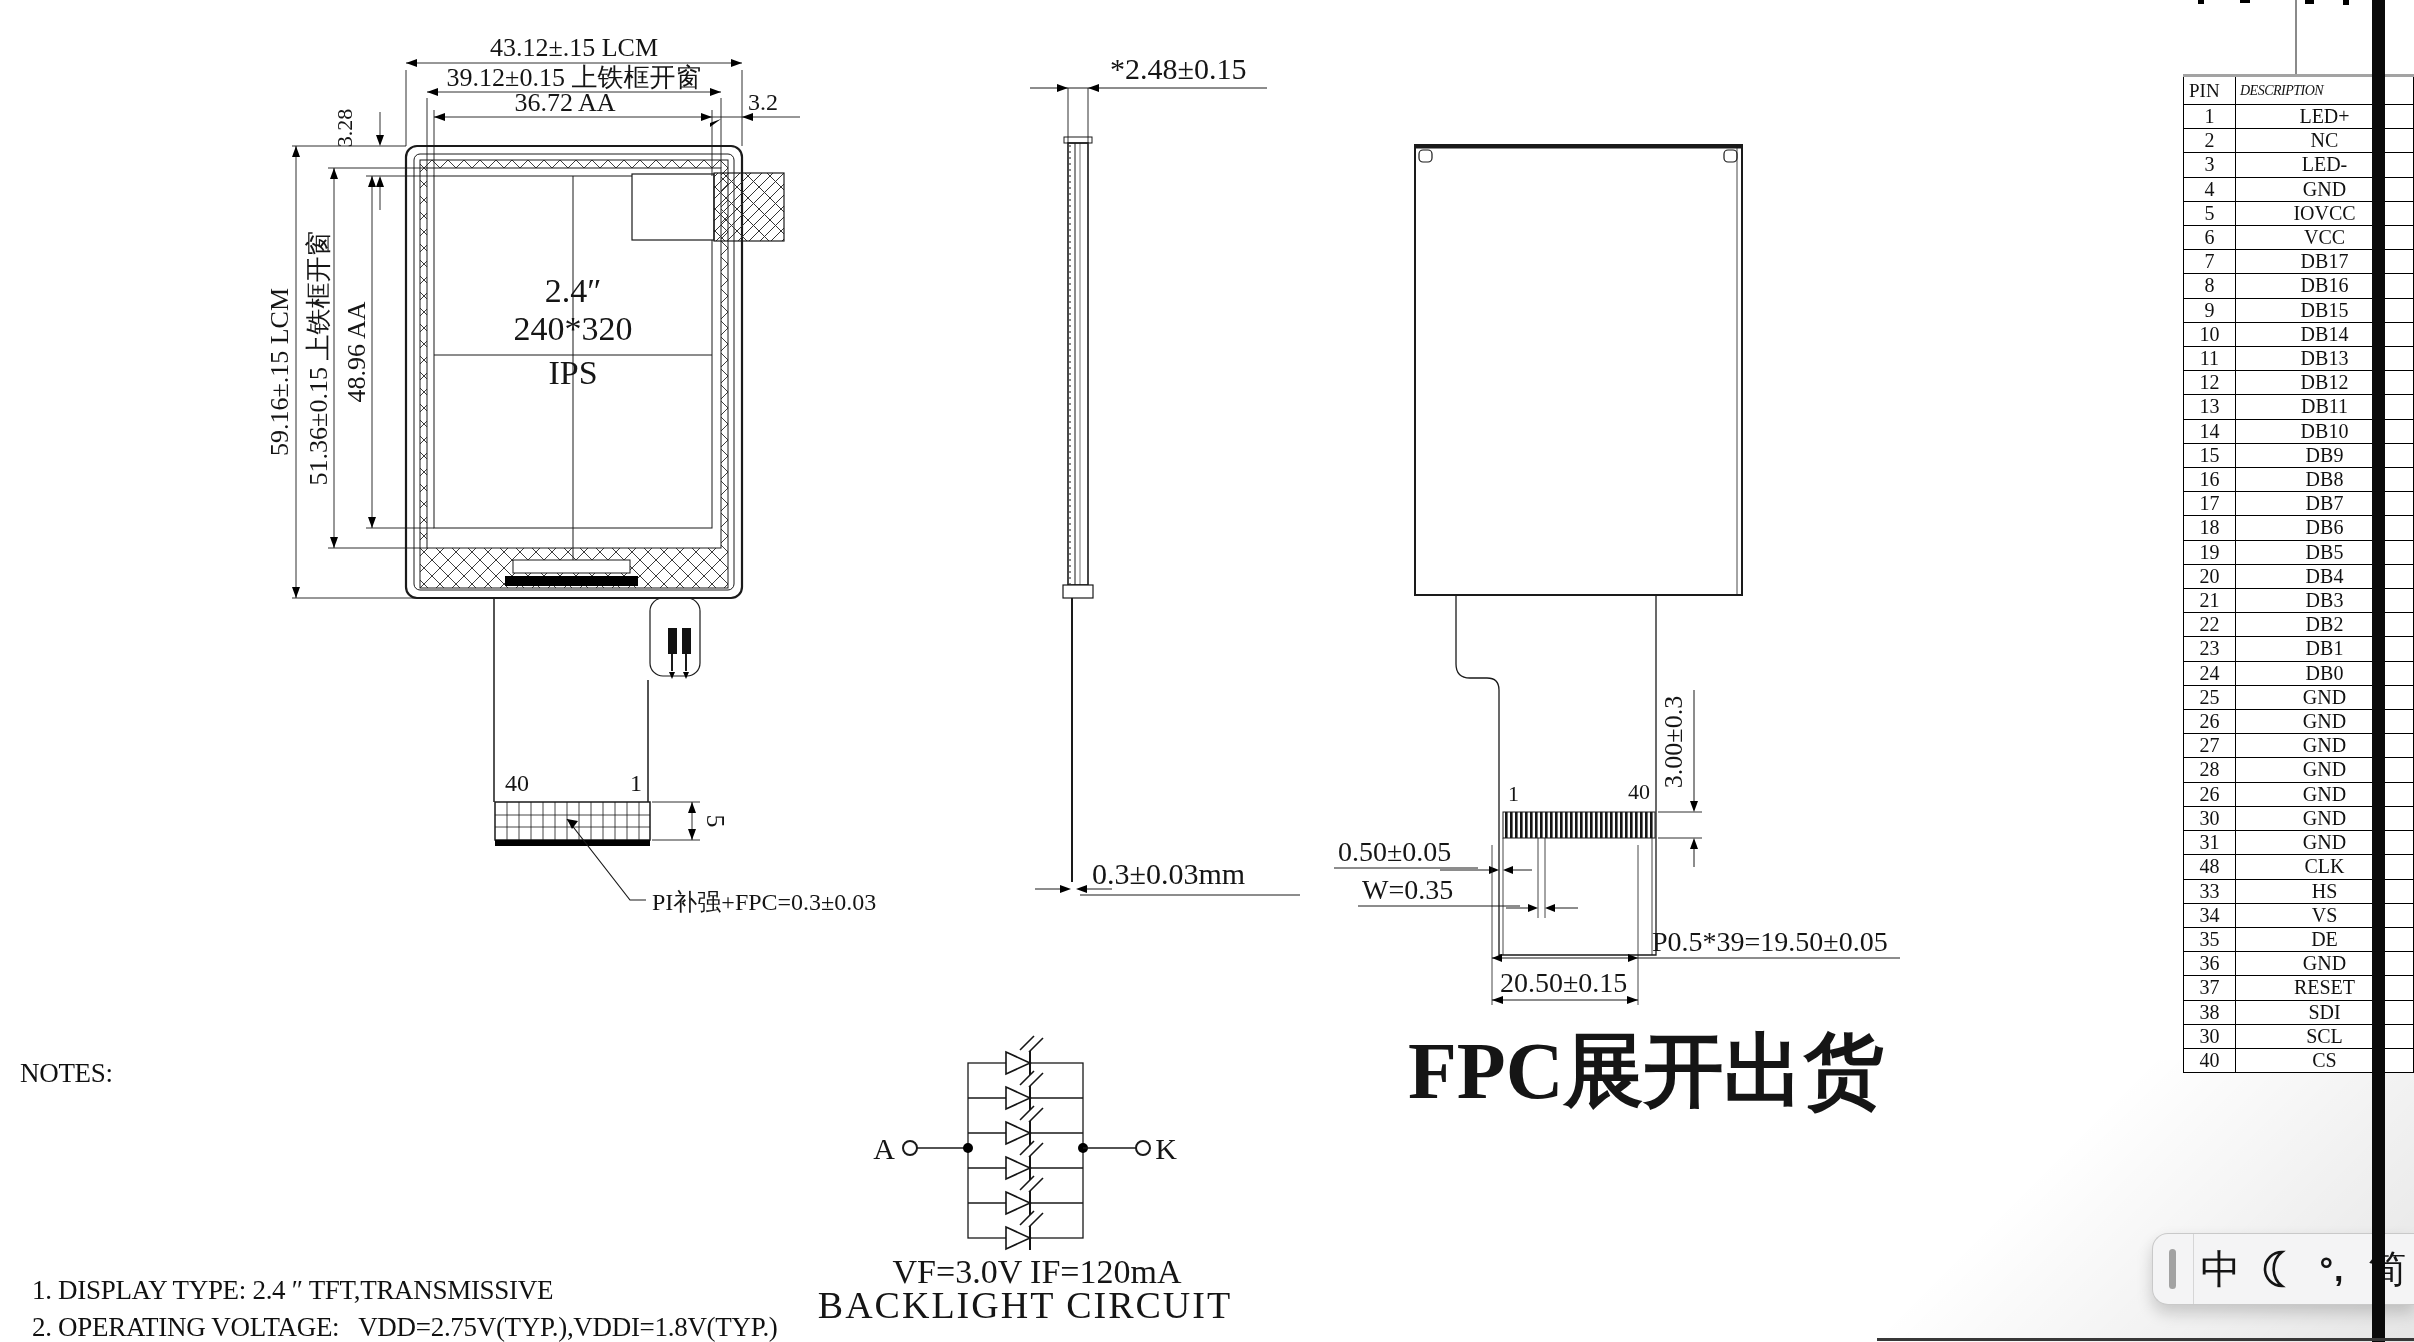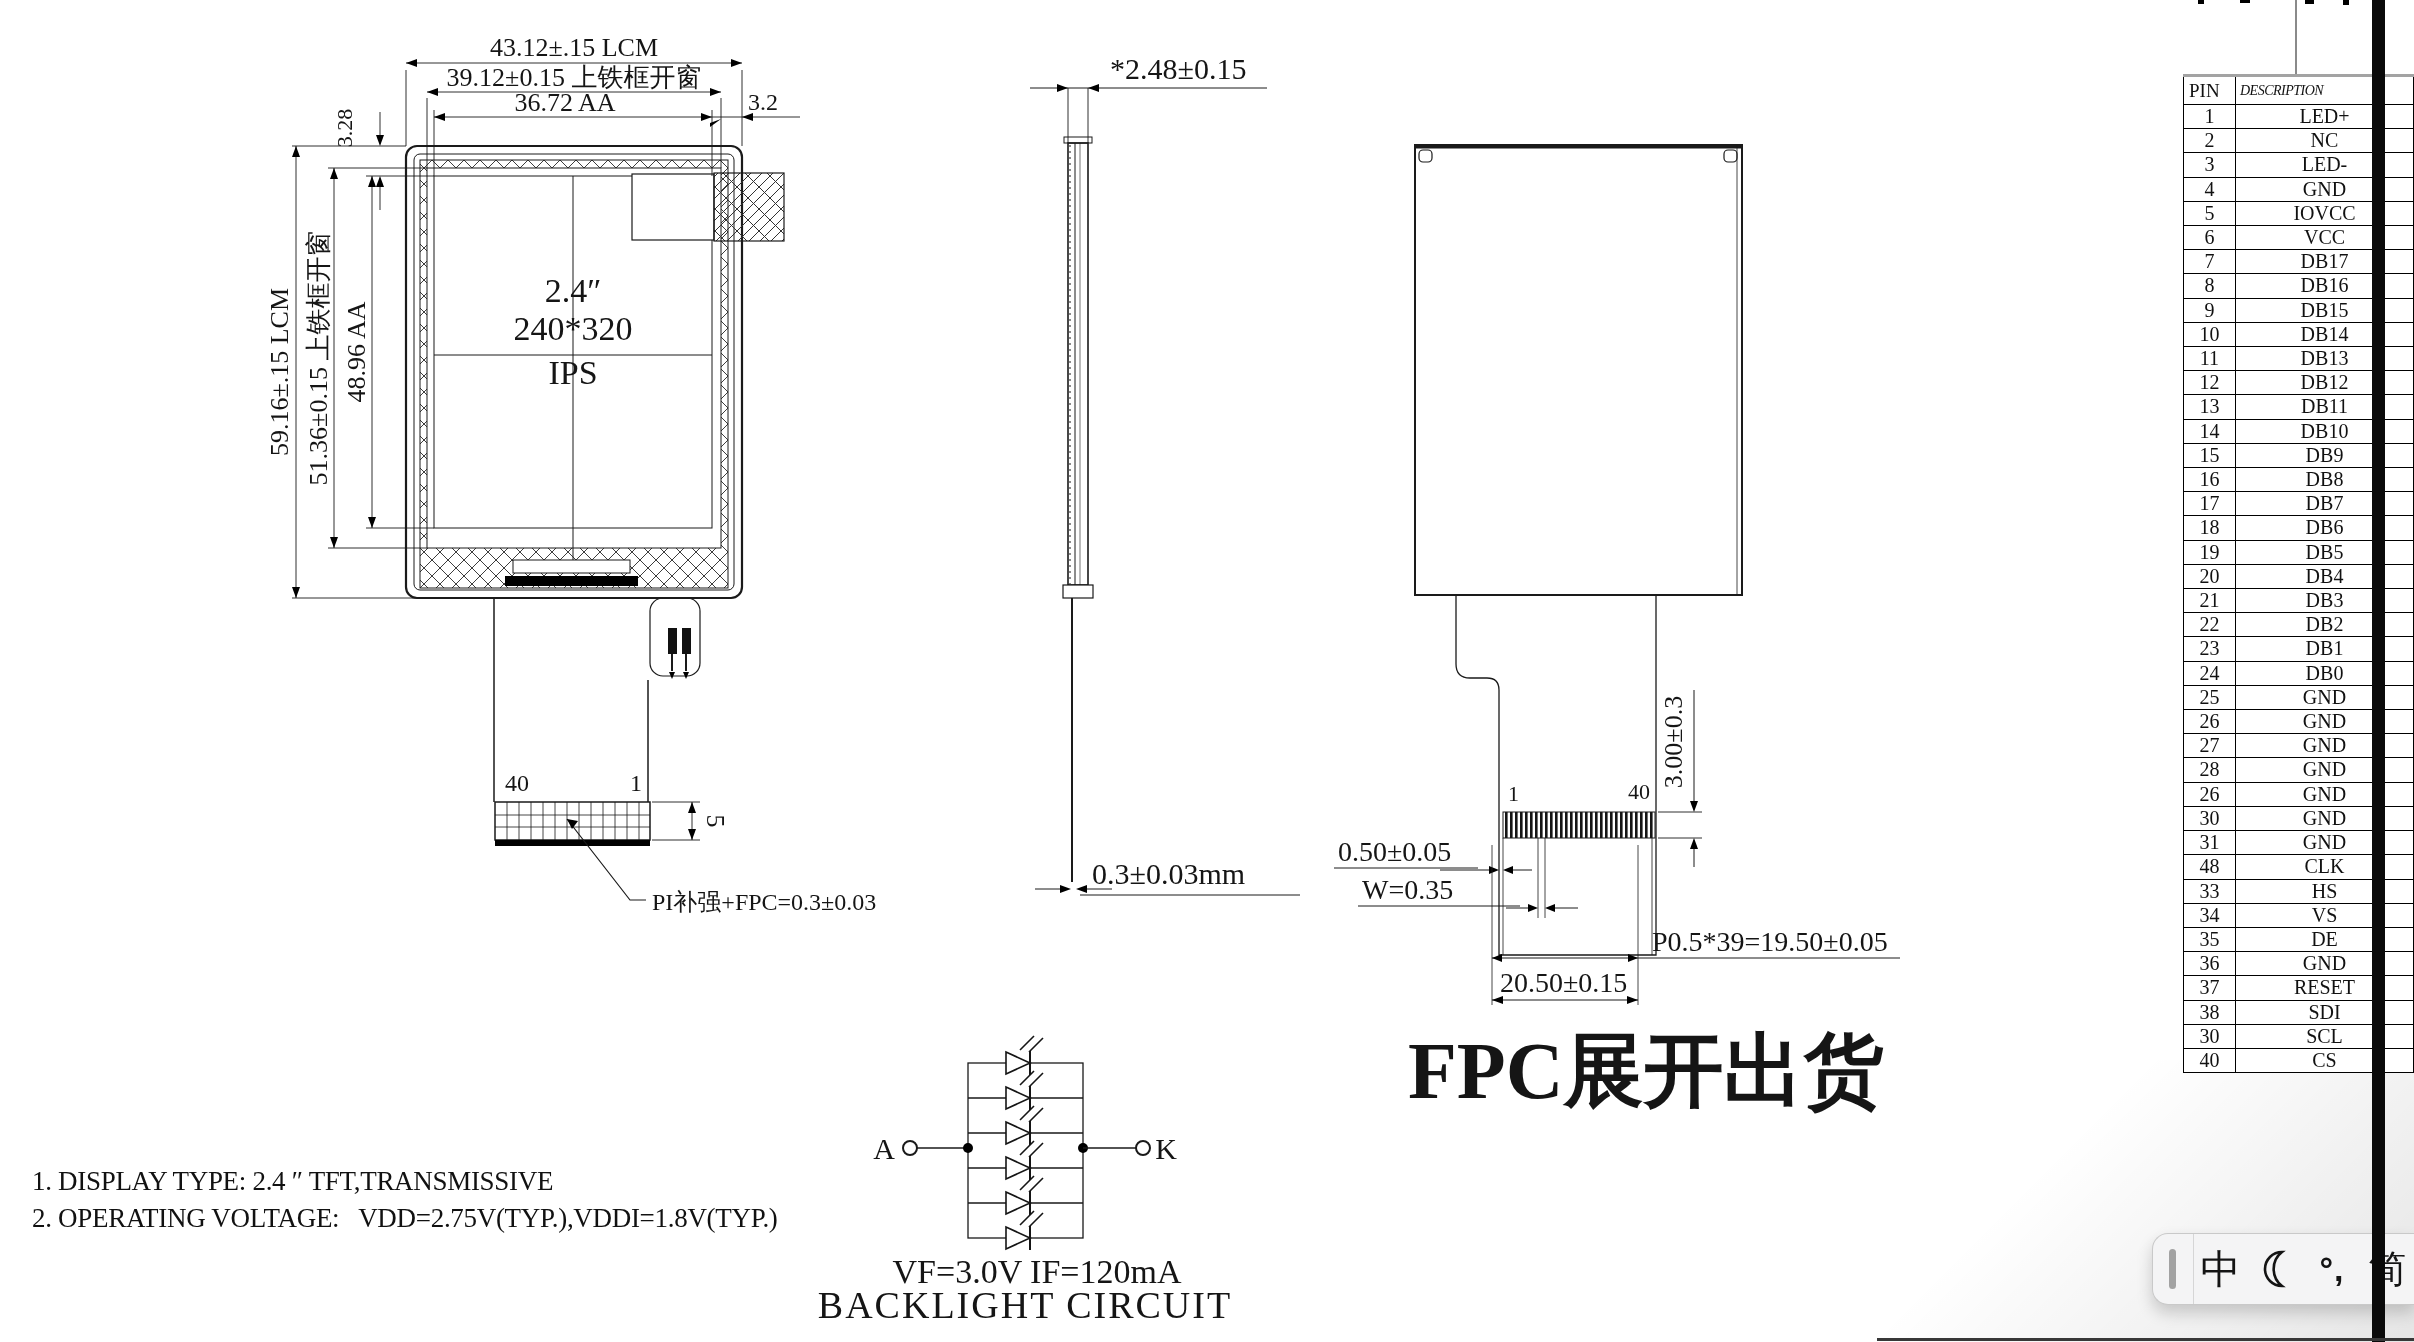--- a/index.html
+++ b/index.html
@@ -259,20 +259,21 @@
     <text x="1408" y="1098" font-size="80" font-weight="bold" font-family="'Liberation Sans', sans-serif">FPC展开出货</text>
 
     <text x="884" y="1159" font-size="30" text-anchor="middle">A</text>
     <text x="1166" y="1159" font-size="30" text-anchor="middle">K</text>
     <text x="1037" y="1283" font-size="34" text-anchor="middle" font-family="'Liberation Sans', sans-serif">VF=3.0V IF=120mA</text>
     <text x="1025" y="1318" font-size="38" text-anchor="middle" letter-spacing="2">BACKLIGHT CIRCUIT</text>
   </g>
 </svg>
 
 <div id="notes" class="abs">
+  <div>NOTES:</div>
   <div>
     
   <div class="item">1. DISPLAY TYPE: 2.4 ″ TFT,TRANSMISSIVE</div><div class="item">2. OPERATING VOLTAGE:   VDD=2.75V(TYP.),VDDI=1.8V(TYP.)</div></div>
 </div>
 
 <div id="pin-table-wrap" class="abs">
   <table class="pins">
     <thead>
       <tr>
         <th class="c-pin">PIN</th>

